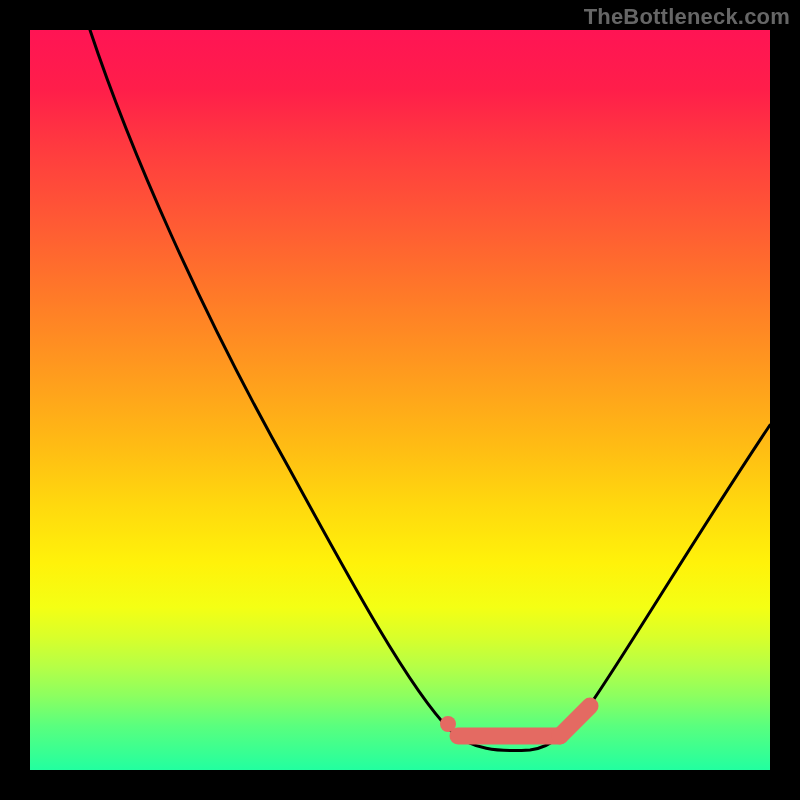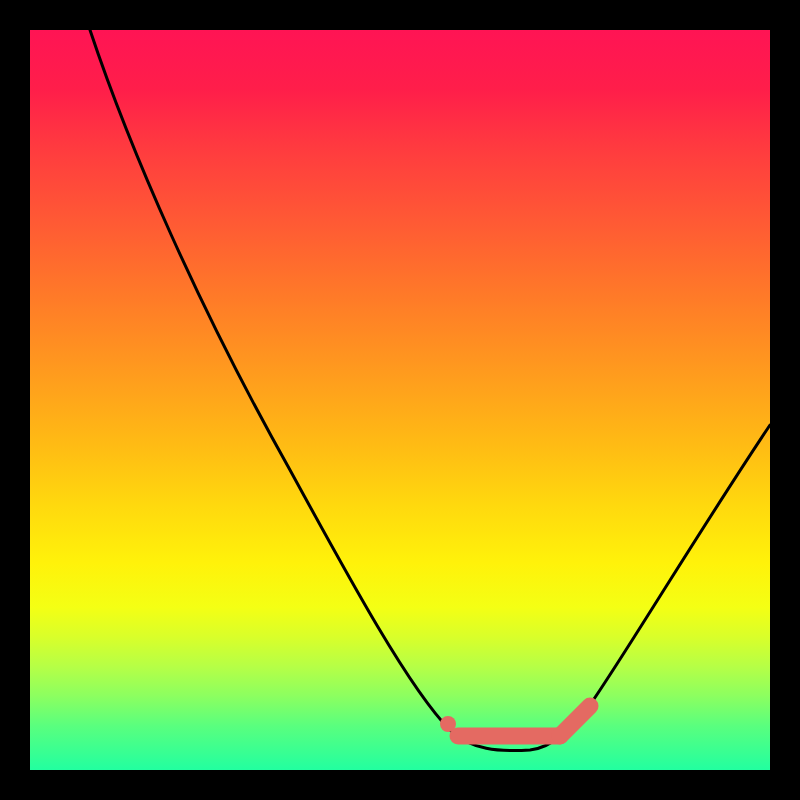--- a/index.html
+++ b/index.html
@@ -59,20 +59,21 @@
     width: 740px;
     height: 740px;
     overflow: visible;
   }
 </style>
 </head>
 <body>
 
 <div class="frame">
 
+  <div class="watermark">TheBottleneck.com</div>
 
   <div class="plot-area">
     <svg class="curve" viewBox="0 0 740 740">
 
       <path fill="none" stroke="#000" stroke-width="3" stroke-linecap="round" d="M 60 0
                C 100 120, 170 280, 260 440
                C 320 550, 380 660, 420 700
                C 440 720, 470 722, 500 720
                C 520 718, 545 700, 570 660
                C 610 600, 670 500, 740 395"></path>

